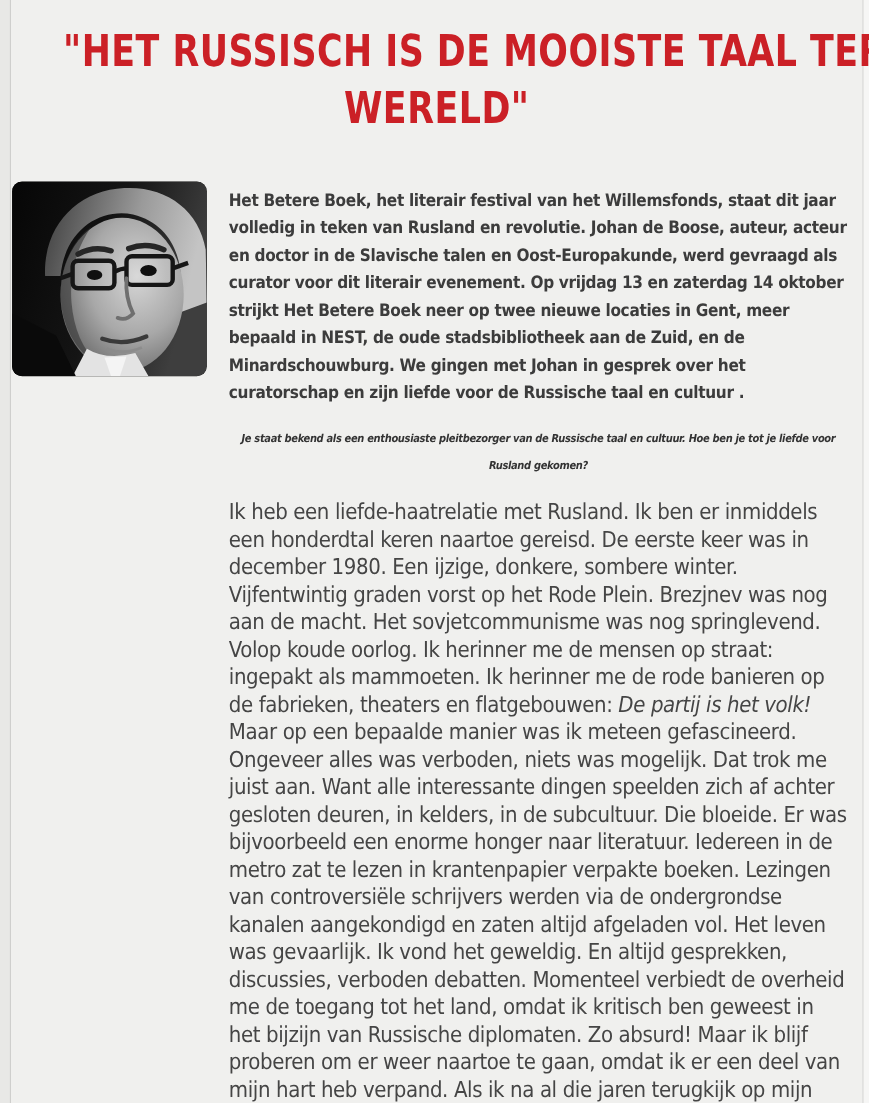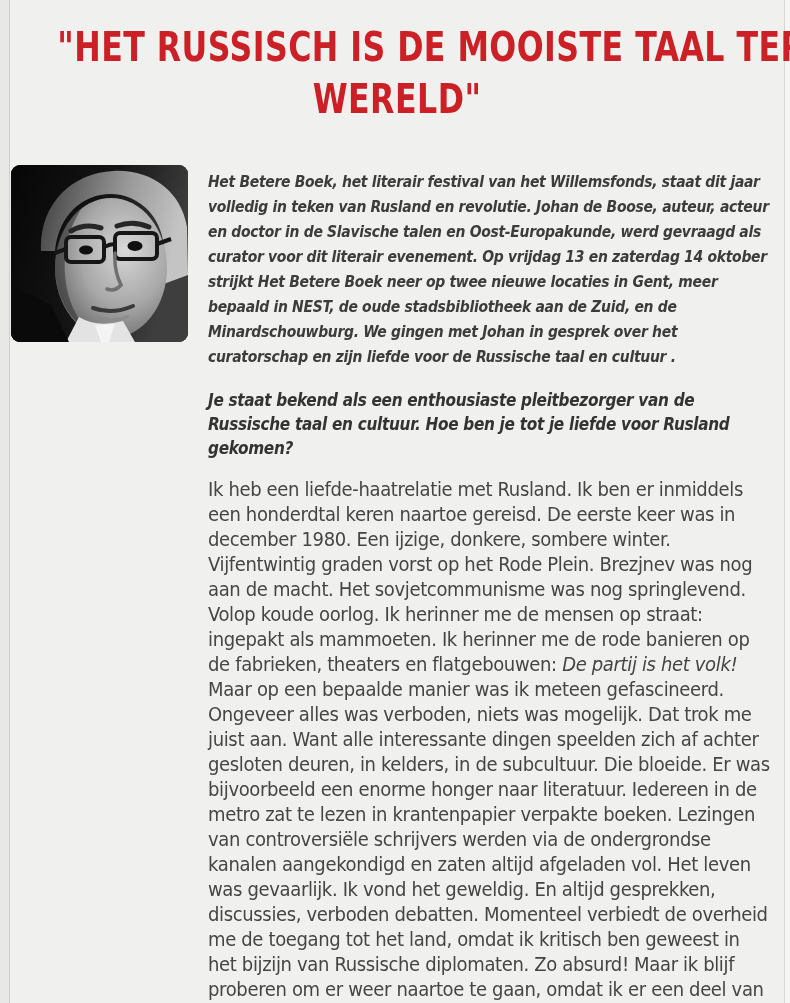--- a/index.html
+++ b/index.html
@@ -32,21 +32,20 @@
     font-weight: bold;
     font-size: 40px;
     letter-spacing: 0.5px;
   }
   .t-line { display: block; line-height: 52px; white-space: nowrap; }
   
   .lead-row {
     display: flex;
     margin-top: 40px;
     padding-right: 12px;
-    font-style: italic;
   }
   .photo {
     flex: none;
     width: 177px; height: 177px;
     border-radius: 9px;
     overflow: hidden;
     background: #111;
   }
   .photo svg { display: block; width: 177px; height: 177px; }
   .lead {
@@ -59,24 +58,25 @@
     letter-spacing: -0.3px;
     color: #3c3c3c;
   }
   
   .content { padding: 0 12px 0 197px; }
   .question {
     margin-top: 18px;
     font-weight: bold;
     font-style: italic;
     font-stretch: condensed;
-    font-size: 17px;
+    font-size: 10px;
     line-height: 24px;
     letter-spacing: -0.3px;
     color: #333333;
+    text-align: center;
   }
   .answer {
     margin-top: 17px;
     font-size: 20px;
     line-height: 25px;
     letter-spacing: -0.35px;
     font-stretch: condensed;
     color: var(--body_text, #454545);
   }
   .answer em { font-style: italic; }

